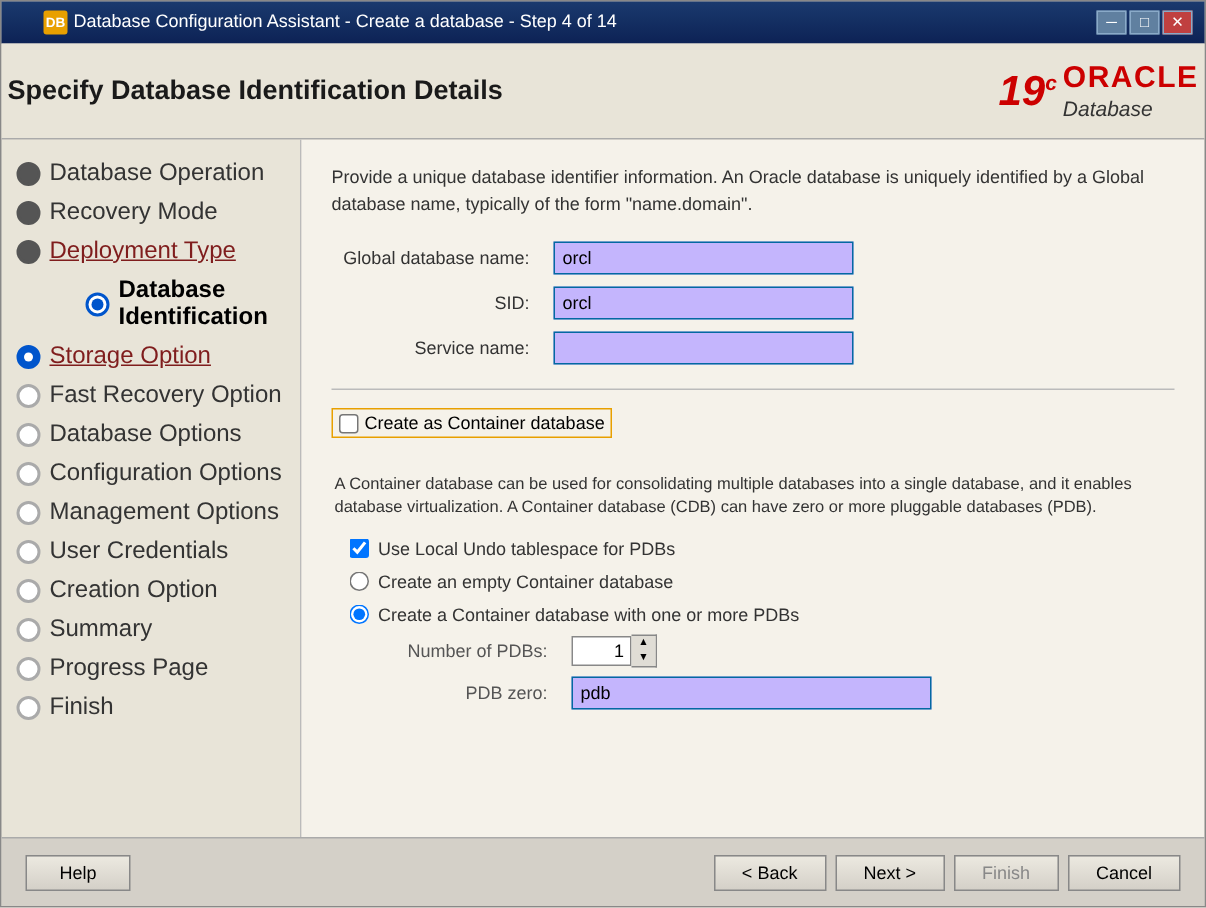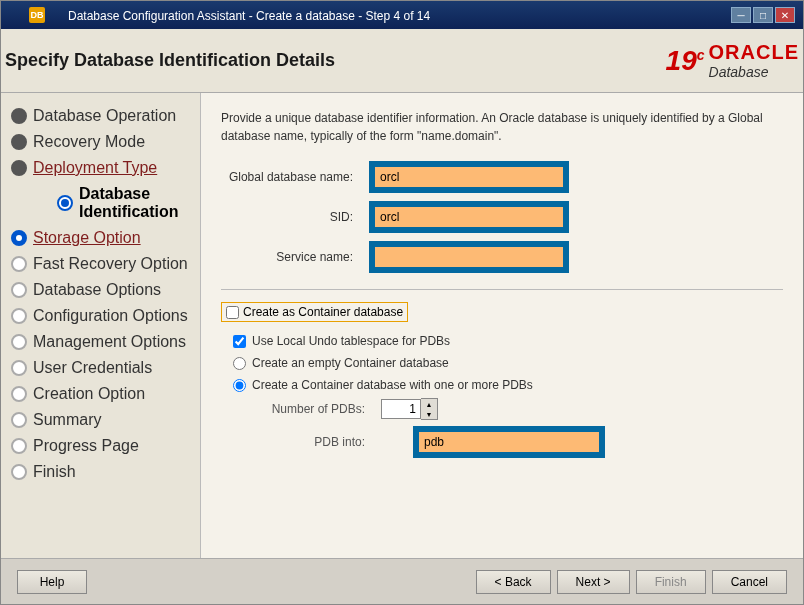--- a/index.html
+++ b/index.html
@@ -24,22 +24,22 @@
       color: white;
       height: 28px;
       display: flex;
       align-items: center;
       padding: 0 8px;
       justify-content: space-between;
       flex-shrink: 0;
     }
     .title-bar-left {
       display: flex;
-      align-items: flex-end;
-      gap: 23px;
+      align-items: flex-start;
+      gap: 4px;
       font-size: 12px;
       padding-left: 20px;
     }
     .title-icon {
       width: 16px;
       height: 16px;
       background: #e8a000;
       border-radius: 2px;
       display: flex;
       align-items: center;
@@ -204,37 +204,37 @@
       align-items: center;
       margin-bottom: 16px;
     }
     .form-label {
       text-align: right;
       font-size: 12px;
       color: #333;
       padding-right: 8px;
     }
     .form-input {
-      background: #fdba74;
-      border: 6px solid #0369a1;
+      background: #c4b5fd;
+      border: 1px solid #0369a1;
       padding: 3px 5px;
       font-size: 12px;
       width: 200px;
       outline: none;
     }
     .divider {
       border: none;
       border-top: 1px solid #bbb;
       margin: 12px 0;
     }
     .checkbox-row {
       display: flex;
       align-items: flex-start;
       gap: 6px;
-      margin-bottom: 12px;
+      margin-bottom: 24px;
     }
     .checkbox-container {
       border: 1px solid #e8a000;
       padding: 2px 4px;
       display: flex;
       align-items: center;
       gap: 4px;
     }
     .checkbox-label {
       font-size: 12px;
@@ -456,20 +456,21 @@
 
       <hr class="divider">
 
       <div class="checkbox-row">
         <div class="checkbox-container">
           <input type="checkbox" style="">
           <span class="checkbox-label">Create as Container database</span>
         </div>
       </div>
 
+      <p class="container-desc">A Container database can be used for consolidating multiple databases into a single database, and it enables database virtualization. A Container database (CDB) can have zero or more pluggable databases (PDB).</p>
 
       <div class="option-group">
         <div class="option-row">
           <input type="checkbox" class="radio-input" checked="" style="">
           <span class="option-label">Use Local Undo tablespace for PDBs</span>
         </div>
         <div class="option-row">
           <input type="radio" name="container-type" class="radio-input" style="">
           <span class="option-label">Create an empty Container database</span>
         </div>
@@ -482,22 +483,22 @@
       <div class="sub-option-grid">
         <span class="sub-label">Number of PDBs:</span>
         <div class="spinner-input">
           <input type="text" value="1" style="">
           <div class="spinner-btns">
             <button class="spinner-btn">▲</button>
             <button class="spinner-btn">▼</button>
           </div>
         </div>
 
-        <span class="sub-label">PDB into:</span>
-        <input type="text" class="form-input" style="width: 192px; margin-left: 32px;" value="pdb">
+        <span class="sub-label">PDB zero:</span>
+        <input type="text" class="form-input" style="width: 240px;" value="pdb">
       </div>
     </div>
   </div>
 
   <div class="footer">
     <div class="footer-left">
       <button class="btn">Help</button>
     </div>
     <div class="footer-right">
       <button class="btn">&lt; Back</button>

